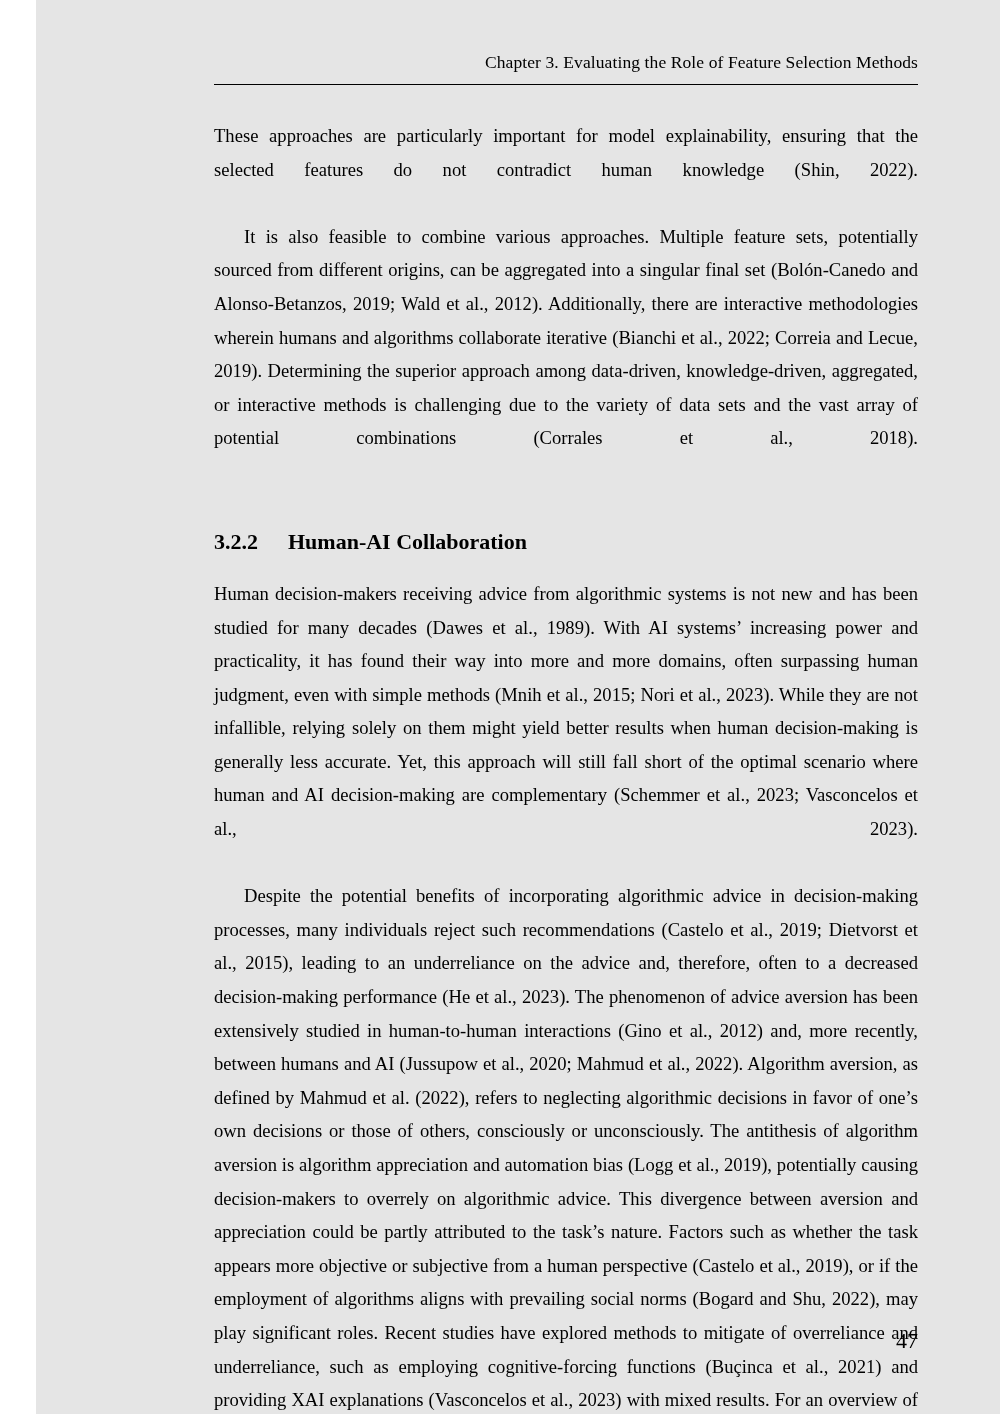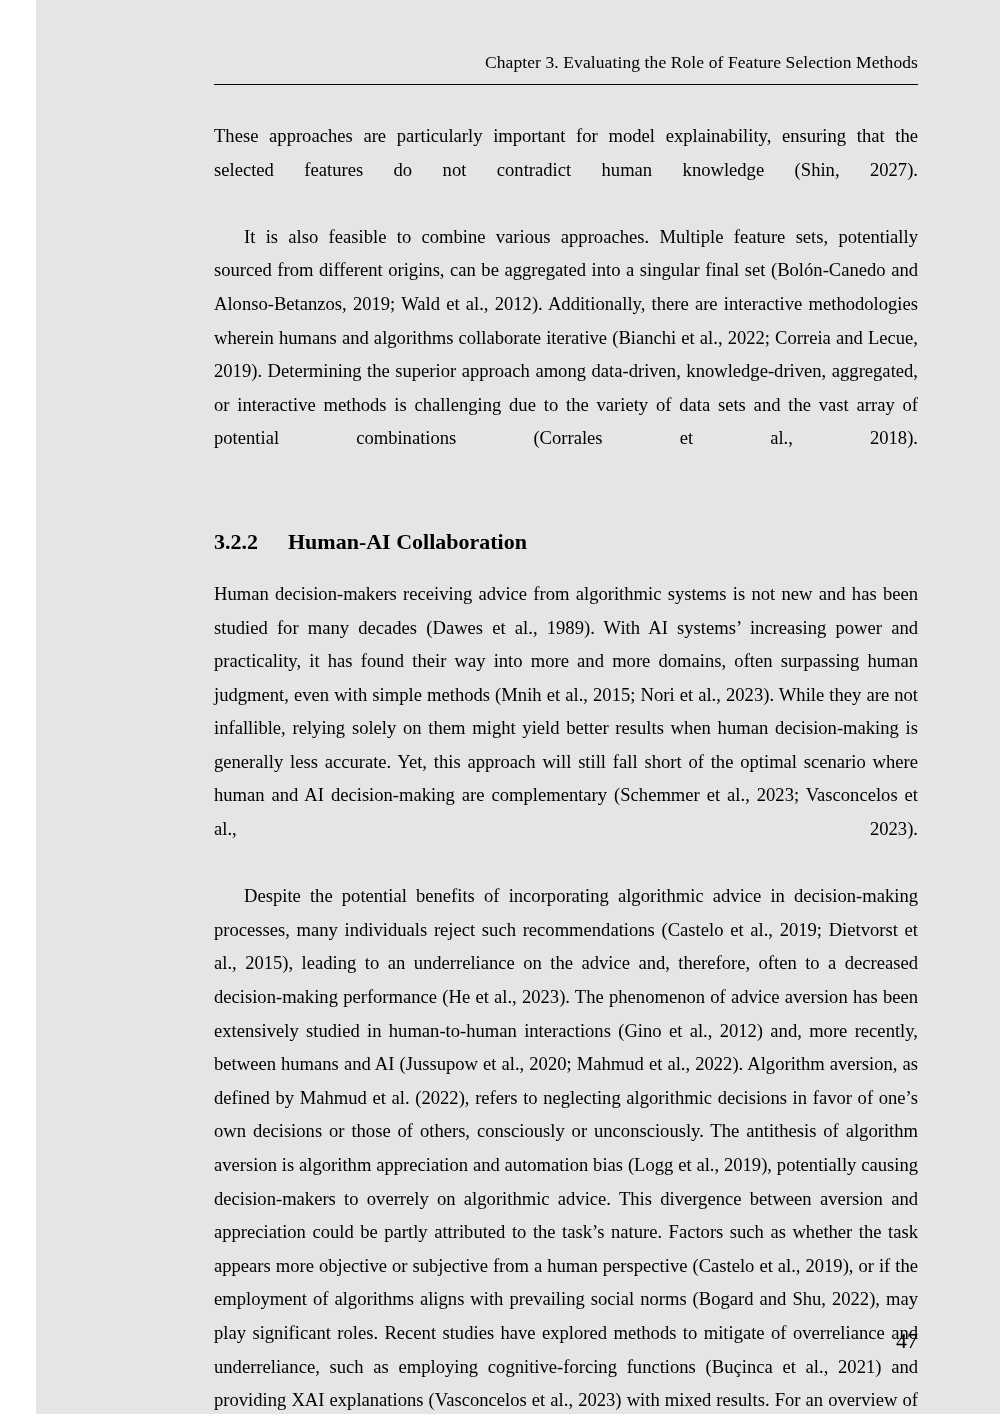--- a/index.html
+++ b/index.html
@@ -73,21 +73,21 @@
 <body>
 
 <div class="page">
 
   <div class="content">
 
     <div class="running-head">Chapter 3.   Evaluating the Role of Feature Selection Methods</div>
 
     <div class="body-area">
 
-      <p>These approaches are particularly important for model explainability, ensuring that the selected features do not contradict human knowledge (Shin, 2027).</p>
+      <p>These approaches are particularly important for model explainability, ensuring that the selected features do not contradict human knowledge (Shin, 2022).</p>
 
       <p class="indent">It is also feasible to combine various approaches. Multiple feature sets, potentially sourced from different origins, can be aggregated into a singular final set (Bolón-Canedo and Alonso-Betanzos, 2019; Wald et al., 2012). Additionally, there are interactive methodologies wherein humans and algorithms collaborate iterative (Bianchi et al., 2022; Correia and Lecue, 2019). Determining the superior approach among data-driven, knowledge-driven, aggregated, or interactive methods is challenging due to the variety of data sets and the vast array of potential combinations (Corrales et al., 2018).</p>
 
       <h3 class="section-heading">
         <span class="num">3.2.2</span><span>Human-AI Collaboration</span>
       </h3>
 
       <p>Human decision-makers receiving advice from algorithmic systems is not new and has been studied for many decades (Dawes et al., 1989). With AI systems’ increasing power and practicality, it has found their way into more and more domains, often surpassing human judgment, even with simple methods (Mnih et al., 2015; Nori et al., 2023). While they are not infallible, relying solely on them might yield better results when human decision-making is generally less accurate. Yet, this approach will still fall short of the optimal scenario where human and AI decision-making are complementary (Schemmer et al., 2023; Vasconcelos et al., 2023).</p>
 
       <p class="indent">Despite the potential benefits of incorporating algorithmic advice in decision-making processes, many individuals reject such recommendations (Castelo et al., 2019; Dietvorst et al., 2015), leading to an underreliance on the advice and, therefore, often to a decreased decision-making performance (He et al., 2023). The phenomenon of advice aversion has been extensively studied in human-to-human interactions (Gino et al., 2012) and, more recently, between humans and AI (Jussupow et al., 2020; Mahmud et al., 2022). Algorithm aversion, as defined by Mahmud et al. (2022), refers to neglecting algorithmic decisions in favor of one’s own decisions or those of others, consciously or unconsciously. The antithesis of algorithm aversion is algorithm appreciation and automation bias (Logg et al., 2019), potentially causing decision-makers to overrely on algorithmic advice. This divergence between aversion and appreciation could be partly attributed to the task’s nature. Factors such as whether the task appears more objective or subjective from a human perspective (Castelo et al., 2019), or if the employment of algorithms aligns with prevailing social norms (Bogard and Shu, 2022), may play significant roles. Recent studies have explored methods to mitigate of overreliance and underreliance, such as employing cognitive-forcing functions (Buçinca et al., 2021) and providing XAI explanations (Vasconcelos et al., 2023) with mixed results. For an overview of empirical work on human-AI decision-making, we recommend a recent review by (Lai et al., 2023a).</p>

